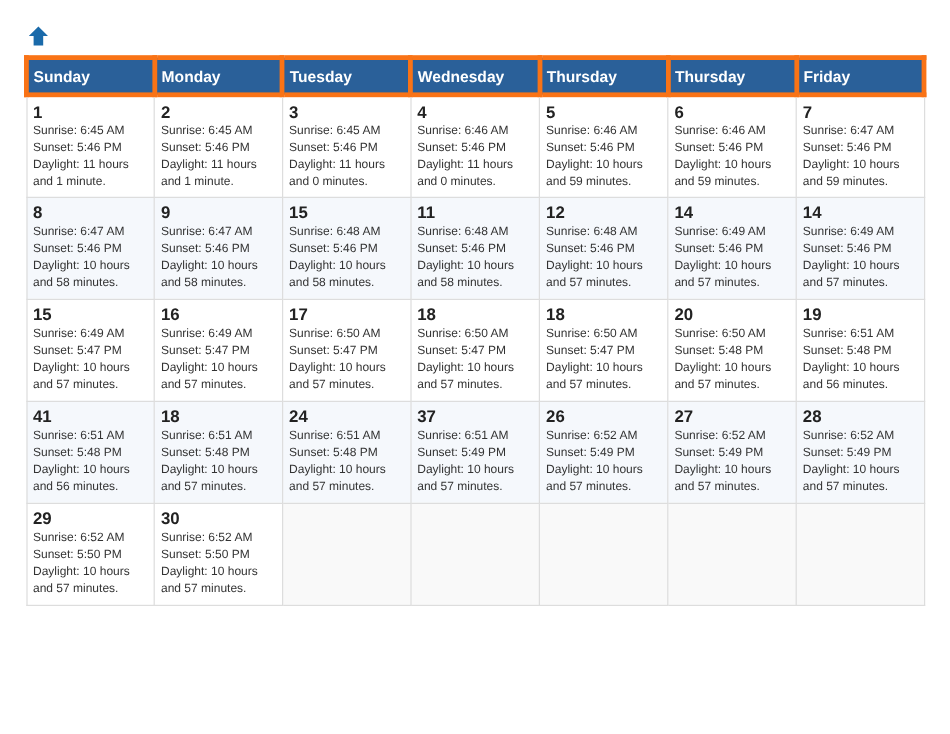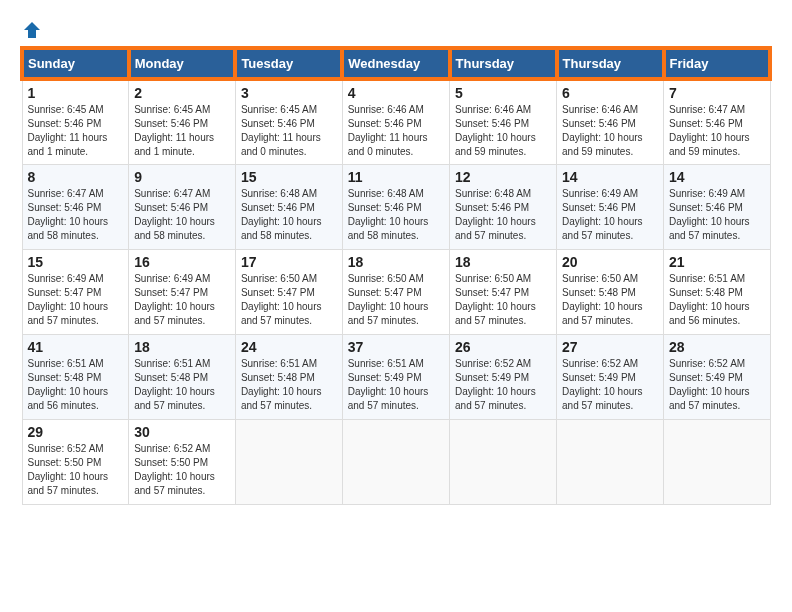--- a/index.html
+++ b/index.html
@@ -204,21 +204,21 @@
         </td>
         <td>
           <span class="day-number">18</span>
           <div class="day-info">Sunrise: 6:50 AM<br>Sunset: 5:47 PM<br>Daylight: 10 hours and 57 minutes.</div>
         </td>
         <td>
           <span class="day-number">20</span>
           <div class="day-info">Sunrise: 6:50 AM<br>Sunset: 5:48 PM<br>Daylight: 10 hours and 57 minutes.</div>
         </td>
         <td>
-          <span class="day-number">21</span>
+          <span class="day-number">19</span>
           <div class="day-info">Sunrise: 6:51 AM<br>Sunset: 5:48 PM<br>Daylight: 10 hours and 56 minutes.</div>
         </td>
       </tr>
       <tr class="week-row">
         <td>
           <span class="day-number">41</span>
           <div class="day-info">Sunrise: 6:51 AM<br>Sunset: 5:48 PM<br>Daylight: 10 hours and 56 minutes.</div>
         </td>
         <td>
           <span class="day-number">18</span>

